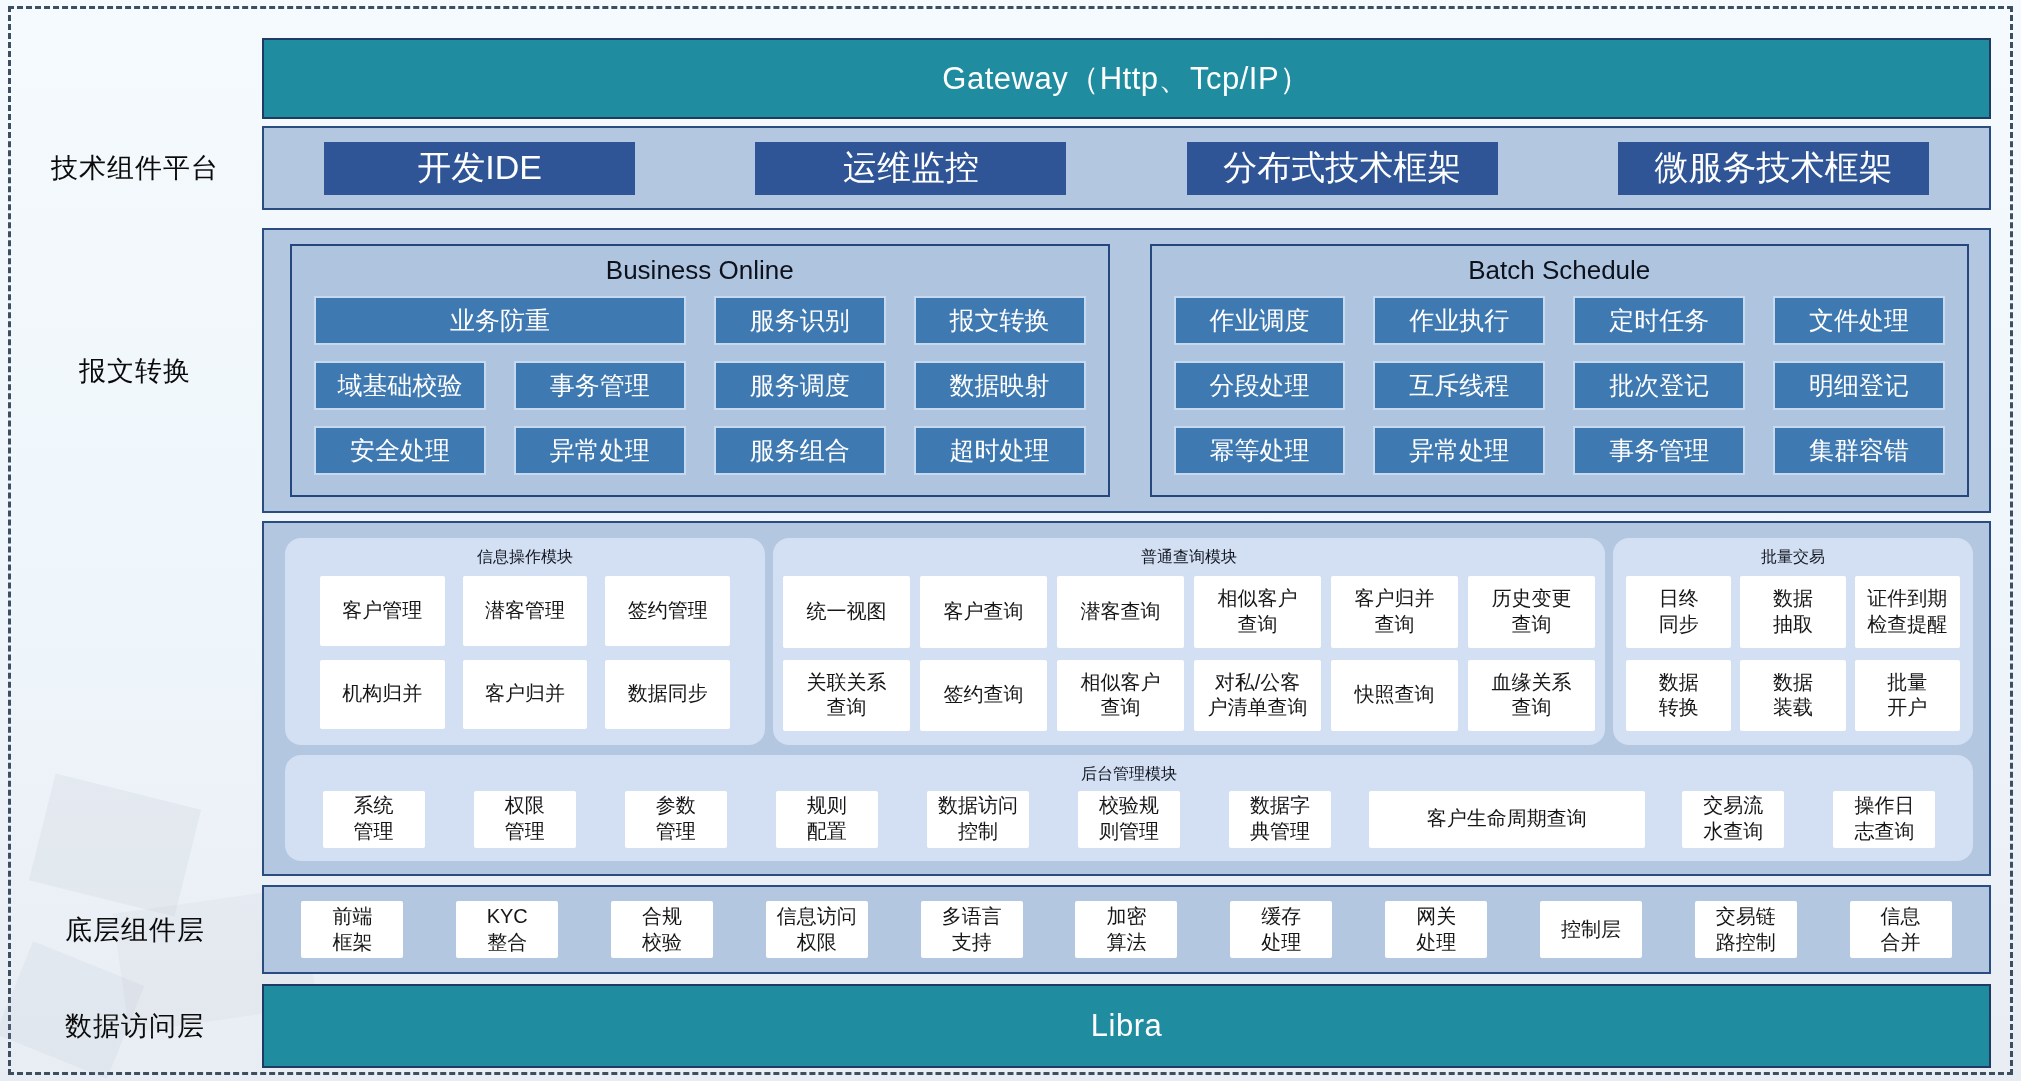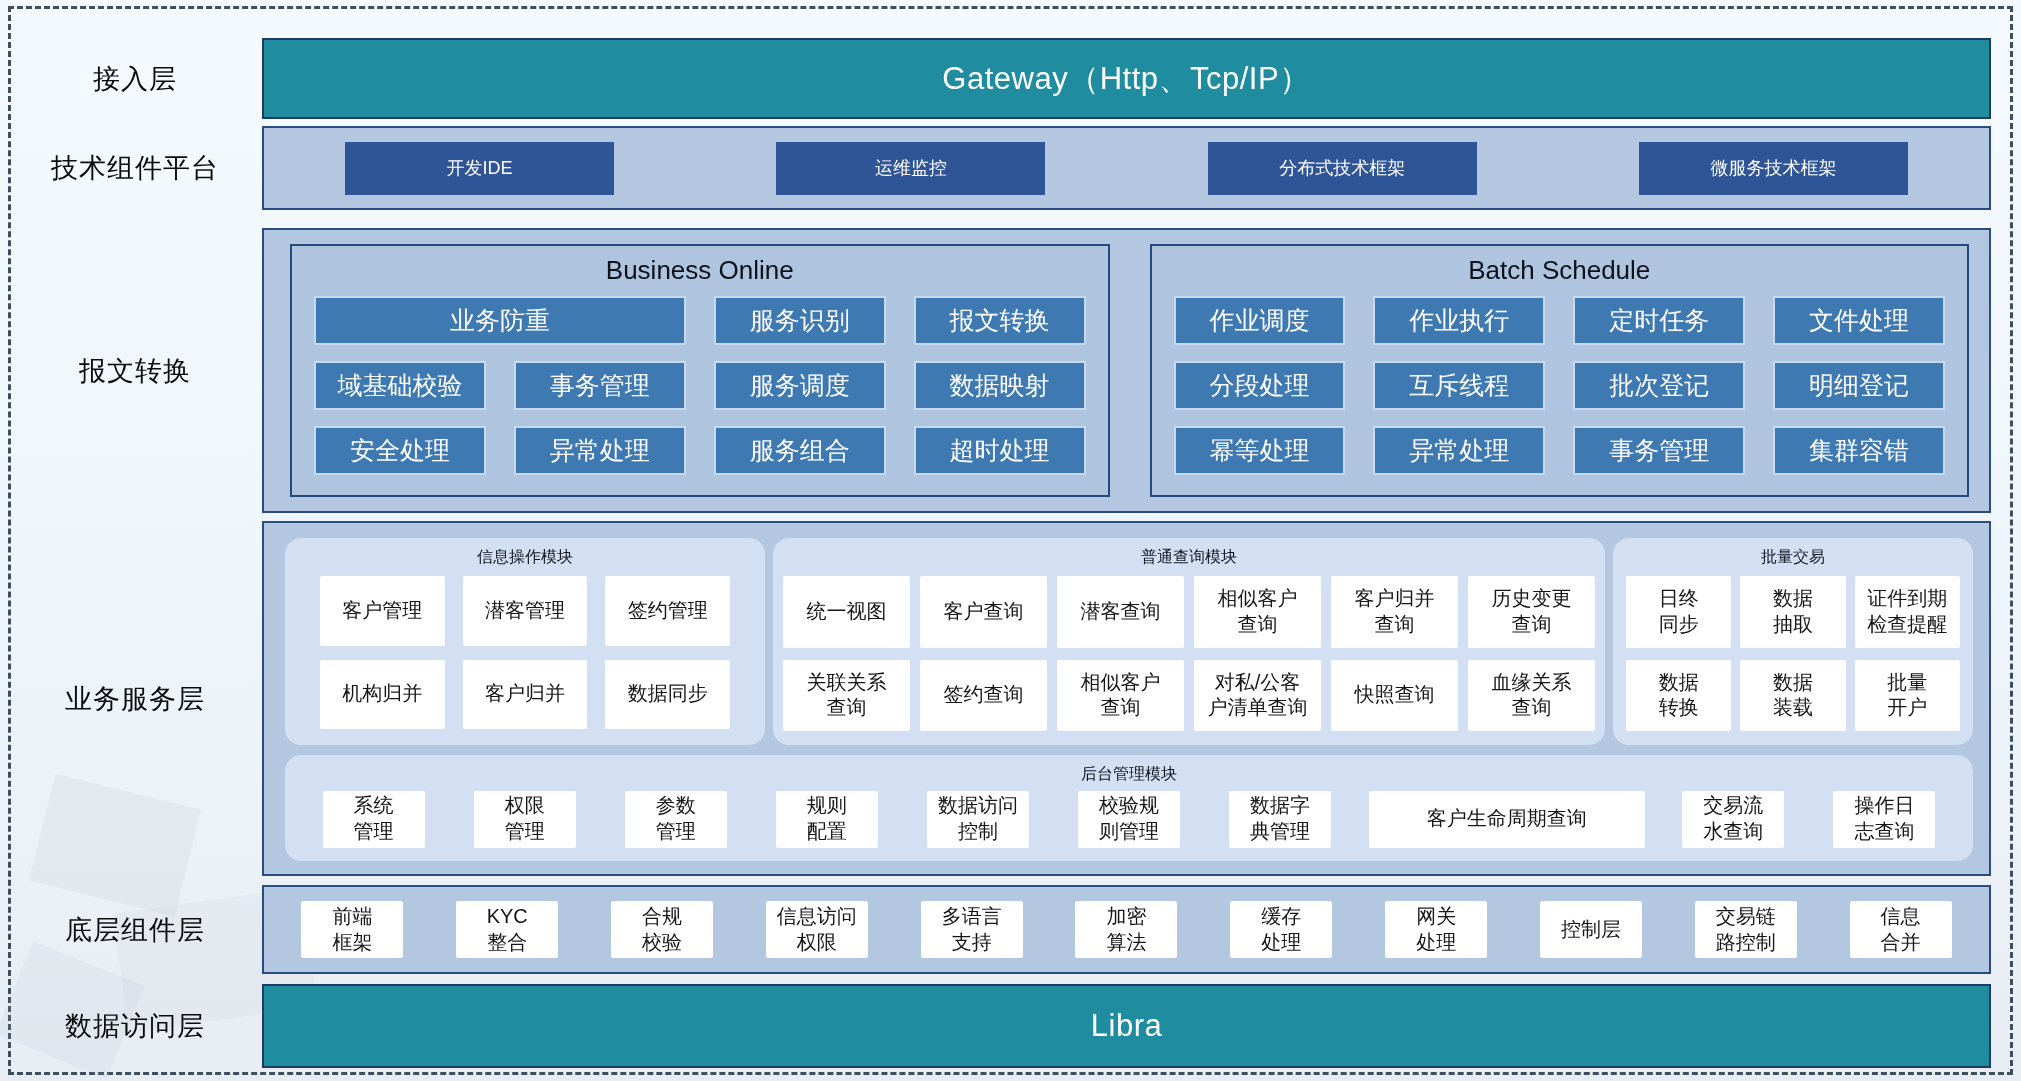--- a/index.html
+++ b/index.html
@@ -49,22 +49,22 @@
   .teal-bar{
     background:#1f8ca0;border:2px solid #1f3b63;
     display:flex;align-items:center;justify-content:center;
     color:#ffffff;font-size:31px;letter-spacing:.5px;
   }
   .blue-band{background:#b3c7e1;border:2px solid #2a4c80;}
 
   
   .tech-grid{display:grid;grid-template-columns:repeat(4,1fr);height:100%;align-items:center;justify-items:center;}
   .tech-btn{
-    width:269px;height:53px;background:#2f5597;color:#fff;
-    display:flex;align-items:center;justify-content:center;font-size:18px;
+    width:311px;height:53px;background:#2f5597;color:#fff;
+    display:flex;align-items:center;justify-content:center;font-size:34px;
   }
 
   
   .frame-wrap{display:flex;height:100%;padding:14px 20px 14px 26px;gap:40px;}
   .frame-panel{flex:1;background:#afc4df;border:2px solid #24477e;display:flex;flex-direction:column;}
   .panel-title{text-align:center;font-size:26px;color:#0c111c;padding:9px 0 0;}
   .grid4{flex:1;display:grid;grid-template-columns:repeat(4,1fr);gap:16px 28px;padding:10px 22px 20px;}
   .span2{grid-column:span 2;}
   .steel-btn{
     background:#3e79b1;border:2px solid #c6d9ee;color:#fff;
@@ -99,24 +99,22 @@
 </style>
 </head>
 <body>
 
 <div class="stage">
   <div class="dash-border"></div>
   <div class="wm wm1"></div>
   <div class="wm wm2"></div>
   <div class="wm wm3"></div>
 
-  <div class="layer-label ll-access">接入层</div>
   <div class="layer-label ll-tech">技术组件平台</div>
   <div class="layer-label ll-frame">报文转换</div>
-  <div class="layer-label ll-svc">业务服务层</div>
   <div class="layer-label ll-base">底层组件层</div>
   <div class="layer-label ll-data">数据访问层</div>
 
   <section class="band band-access teal-bar">
     <span>Gateway（Http、Tcp/IP）</span>
   </section>
 
   <section class="band band-tech blue-band">
     <div class="tech-grid">
       <div class="tech-btn">开发IDE</div>

